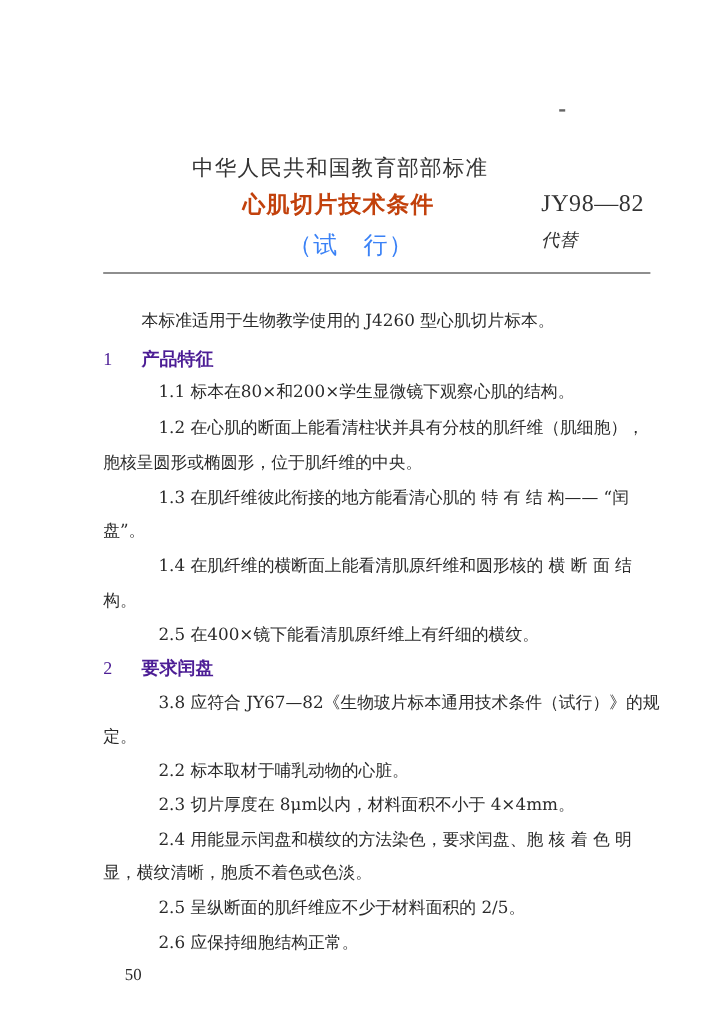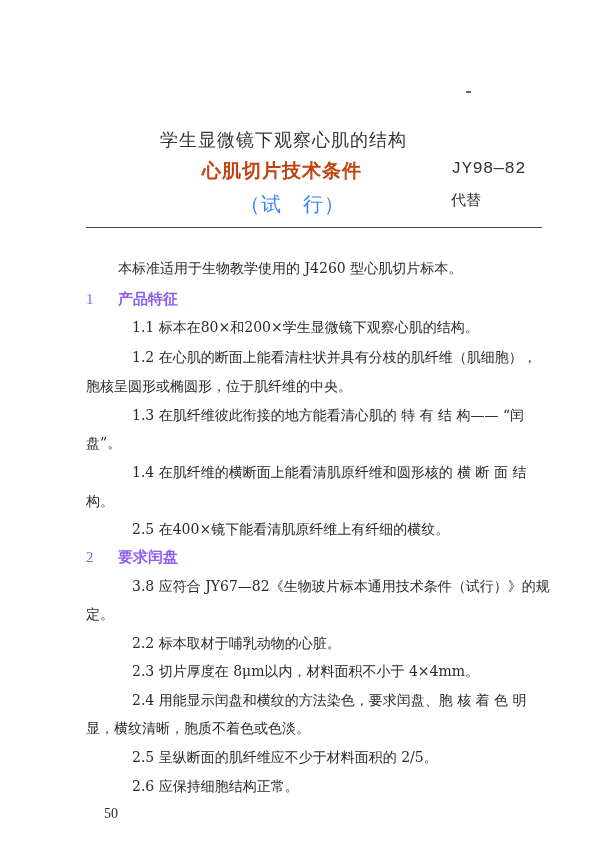--- a/index.html
+++ b/index.html
@@ -25,52 +25,53 @@
     .title {
       left: 202px; top: 158px;
       font-size: 19px;
       font-weight: bold;
       font-family: "DejaVu Sans", "Liberation Sans", sans-serif;
       letter-spacing: 1px;
       color: #c2410c;
     }
     .code {
       left: 451px; top: 159px;
-      font-size: 17px;
-      font-family: Liberation Mono, monospace;
+      font-size: 20px;
+      font-family: Liberation Serif, serif;
       color: #333;
       letter-spacing: 0.5px;
     }
     .trial {
       left: 240px; top: 191px;
       font-size: 20px;
       color: #3b82f6;
       letter-spacing: 1px;
     }
     .replace {
       left: 451px; top: 191px;
       font-size: 15px;
       color: #333;
+      font-style: italic;
     }
     .divider {
       left: 86px; top: 227px;
       width: 456px; height: 0;
       border-top: 1px solid #444;
     }
     .text {
       font-size: 14px;
       line-height: 18px;
       color: #2a2a2a;
     }
     .intro { left: 118px; top: 259px; }
     .section {
       font-size: 15px;
       font-weight: bold;
       font-family: "DejaVu Sans", "Liberation Sans", sans-serif;
-      color: #8b5cf6;
+      color: #4c1d95;
     }
     .section .num {
       font-weight: normal;
       font-family: "Liberation Serif", serif;
       display: inline-block;
       width: 32px;
     }
     .sec1 { left: 86px; top: 290px; }
     .sec2 { left: 86px; top: 548px; }
     .item { left: 104px; margin-left: 28px; }
@@ -86,21 +87,21 @@
       background: #666;
     }
   </style>
 </head>
 <body>
 
 <div>
 
   <div class="abs speck"></div>
 
-  <div class="abs org">学生显微镜下观察心肌的结构</div>
+  <div class="abs org">中华人民共和国教育部部标准</div>
   <div class="abs title">心肌切片技术条件</div>
   <div class="abs code">JY98—82</div>
   <div class="abs trial">（试　行）</div>
   <div class="abs replace">代替</div>
 
   <div class="abs divider"></div>
 
   <div class="abs text intro">本标准适用于生物教学使用的 J4260 型心肌切片标本。</div>
 
   <div class="abs section sec1">

